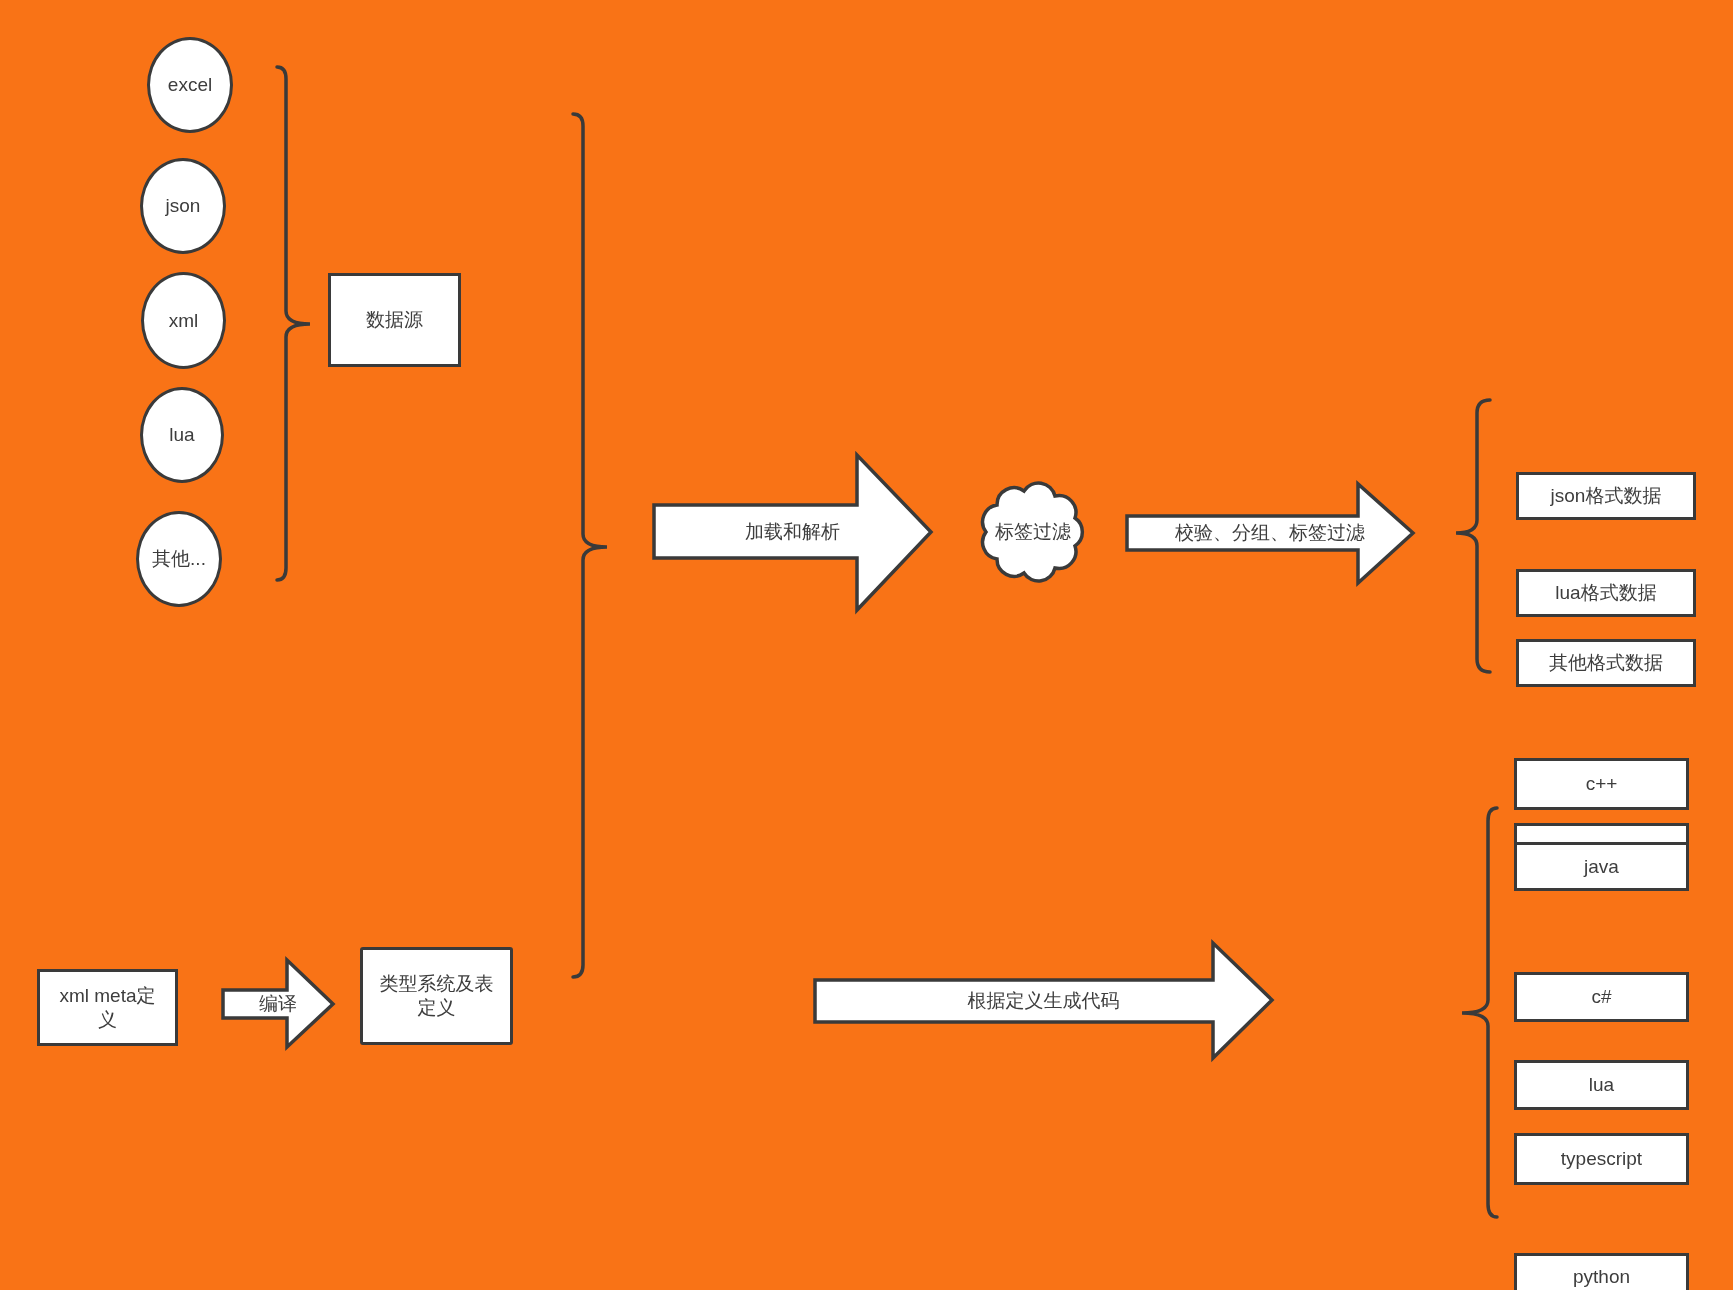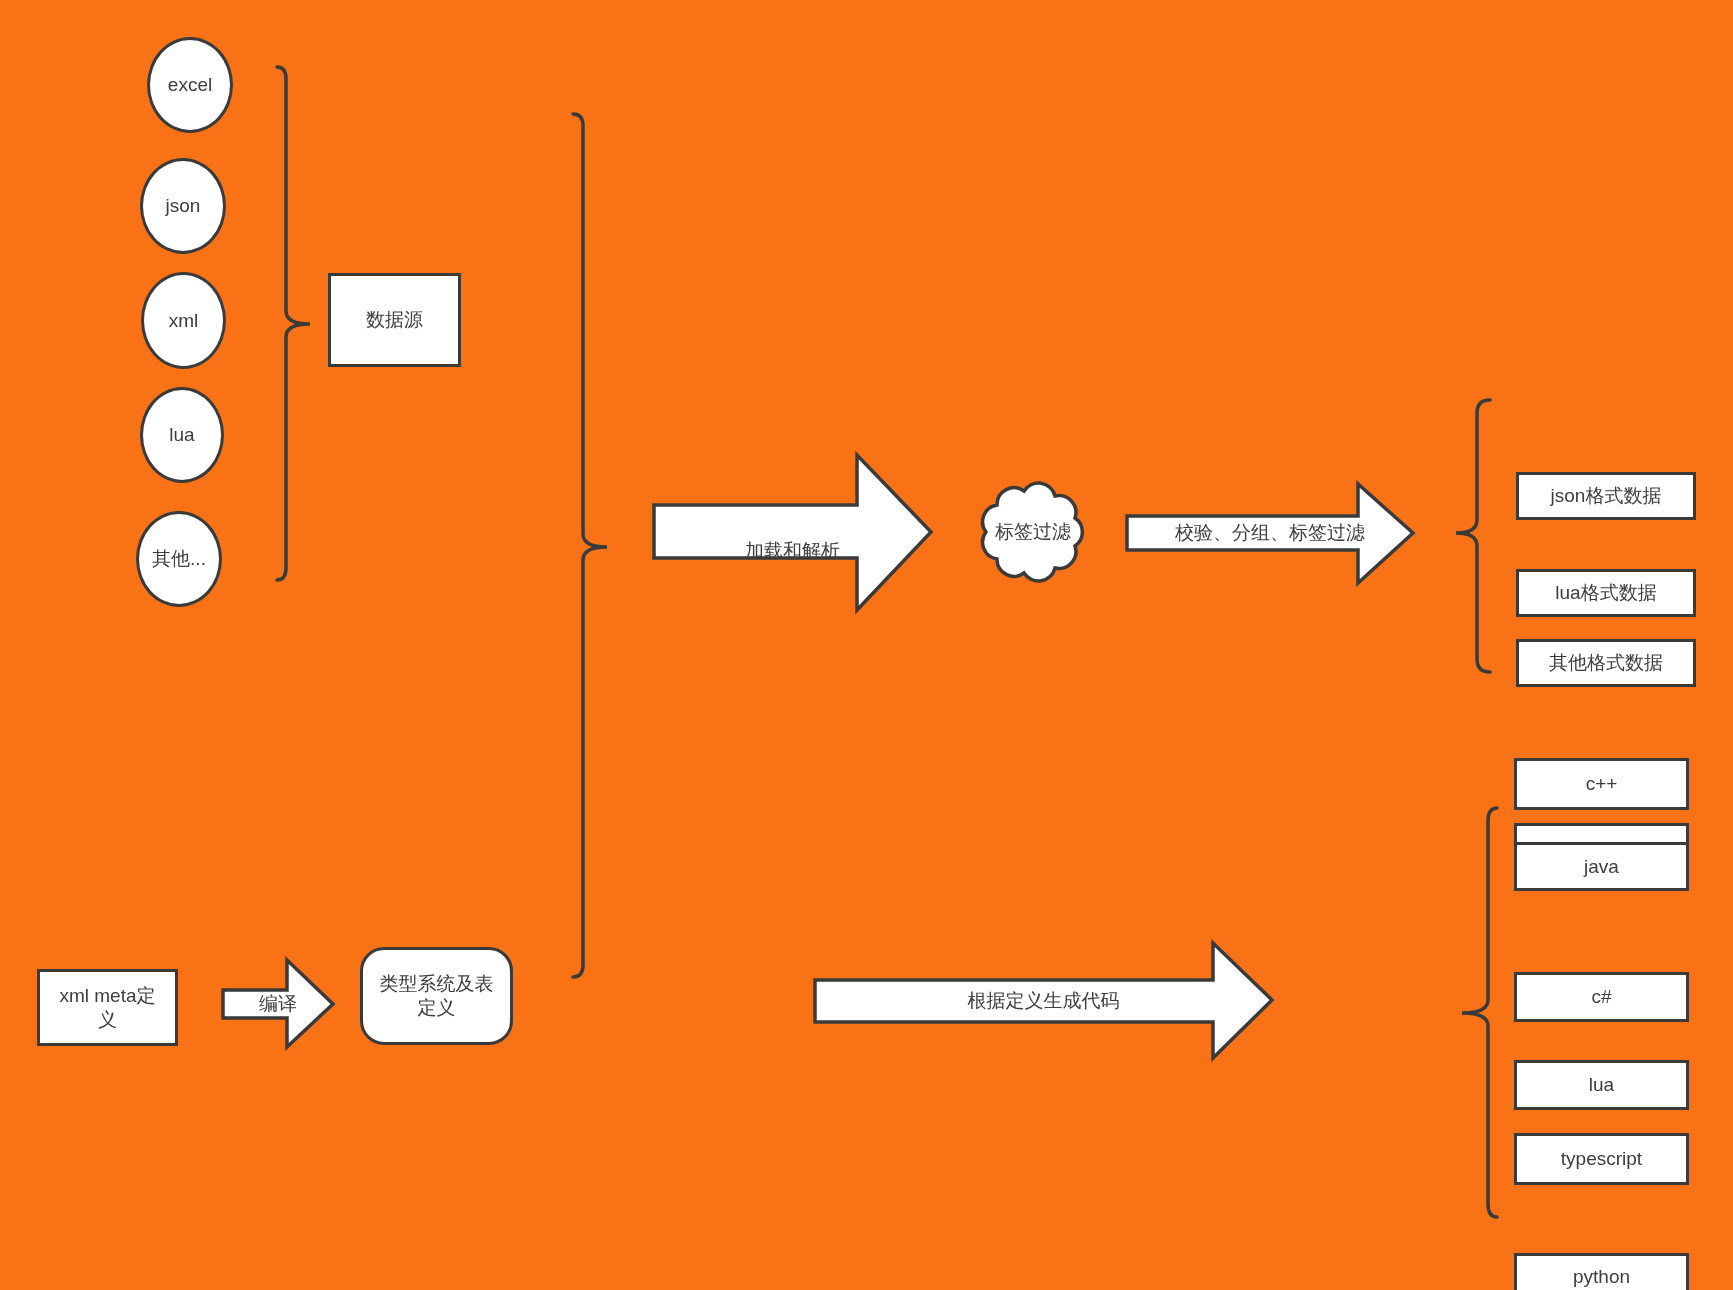--- a/index.html
+++ b/index.html
@@ -22,21 +22,21 @@
     position:absolute;
     background:#ffffff;
     border:3px solid #3a3a3a;
     box-sizing:border-box;
     display:flex;align-items:center;justify-content:center;
     text-align:center;
     font-size:19px;color:#3d3d3d;
     line-height:1.25;
   }
   .ellipse{border-radius:50%;}
-  .rounded{border-radius:24px;}
+  .rounded{border-radius:3px;}
   .label{
     position:absolute;
     display:flex;align-items:center;justify-content:center;
     text-align:center;
     font-size:19px;color:#3d3d3d;
     pointer-events:none;
     white-space:nowrap;
   }
   .wrap{white-space:normal;}
 </style>
@@ -67,21 +67,21 @@
   </svg>
 
   <div class="node ellipse" style="left:147px;top:37px;width:86px;height:96px;">excel</div>
   <div class="node ellipse" style="left:140px;top:158px;width:86px;height:96px;">json</div>
   <div class="node ellipse" style="left:141px;top:272px;width:85px;height:97px;">xml</div>
   <div class="node ellipse" style="left:140px;top:387px;width:84px;height:96px;">lua</div>
   <div class="node ellipse" style="left:136px;top:511px;width:86px;height:96px;">其他...</div>
 
   <div class="node" style="left:328px;top:273px;width:133px;height:94px;">数据源</div>
 
-  <div class="label" style="left:654px;top:506px;width:277px;height:52px;margin-top:19px;">加载和解析</div>
+  <div class="label" style="left:654px;top:506px;width:277px;height:52px;">加载和解析</div>
   <div class="label" style="left:963px;top:506px;width:140px;height:52px;">标签过滤</div>
   <div class="label" style="left:1127px;top:507px;width:286px;height:52px;">校验、分组、标签过滤</div>
   <div class="label" style="left:223px;top:978px;width:110px;height:52px;">编译</div>
   <div class="label" style="left:815px;top:975px;width:457px;height:52px;">根据定义生成代码</div>
 
   <div class="node" style="left:1516px;top:472px;width:180px;height:48px;">json格式数据</div>
   <div class="node" style="left:1516px;top:569px;width:180px;height:48px;">lua格式数据</div>
   <div class="node" style="left:1516px;top:639px;width:180px;height:48px;">其他格式数据</div>
 
   <div class="node" style="left:37px;top:969px;width:141px;height:77px;">

